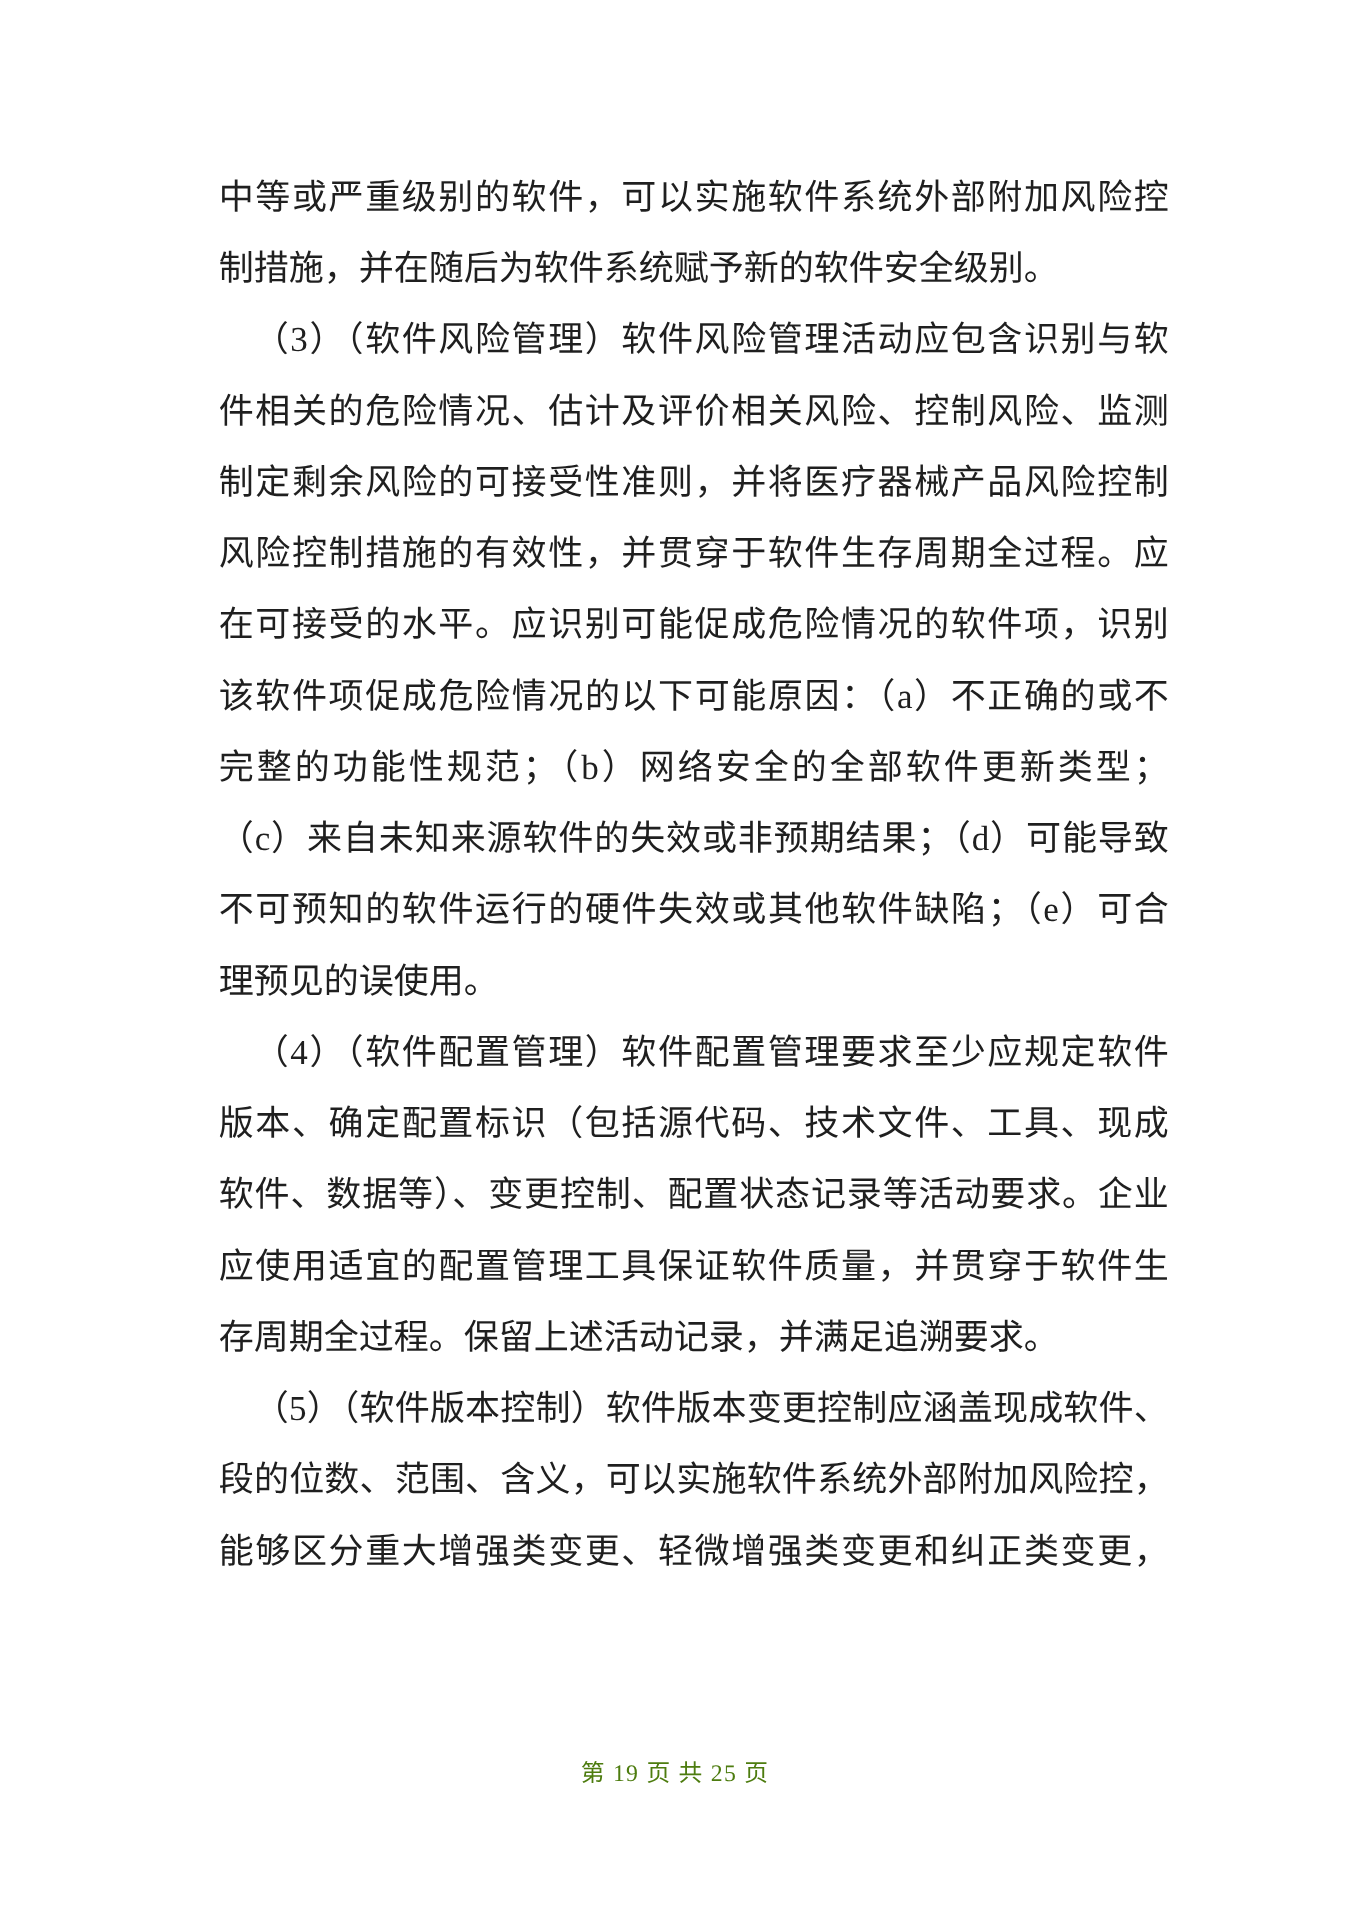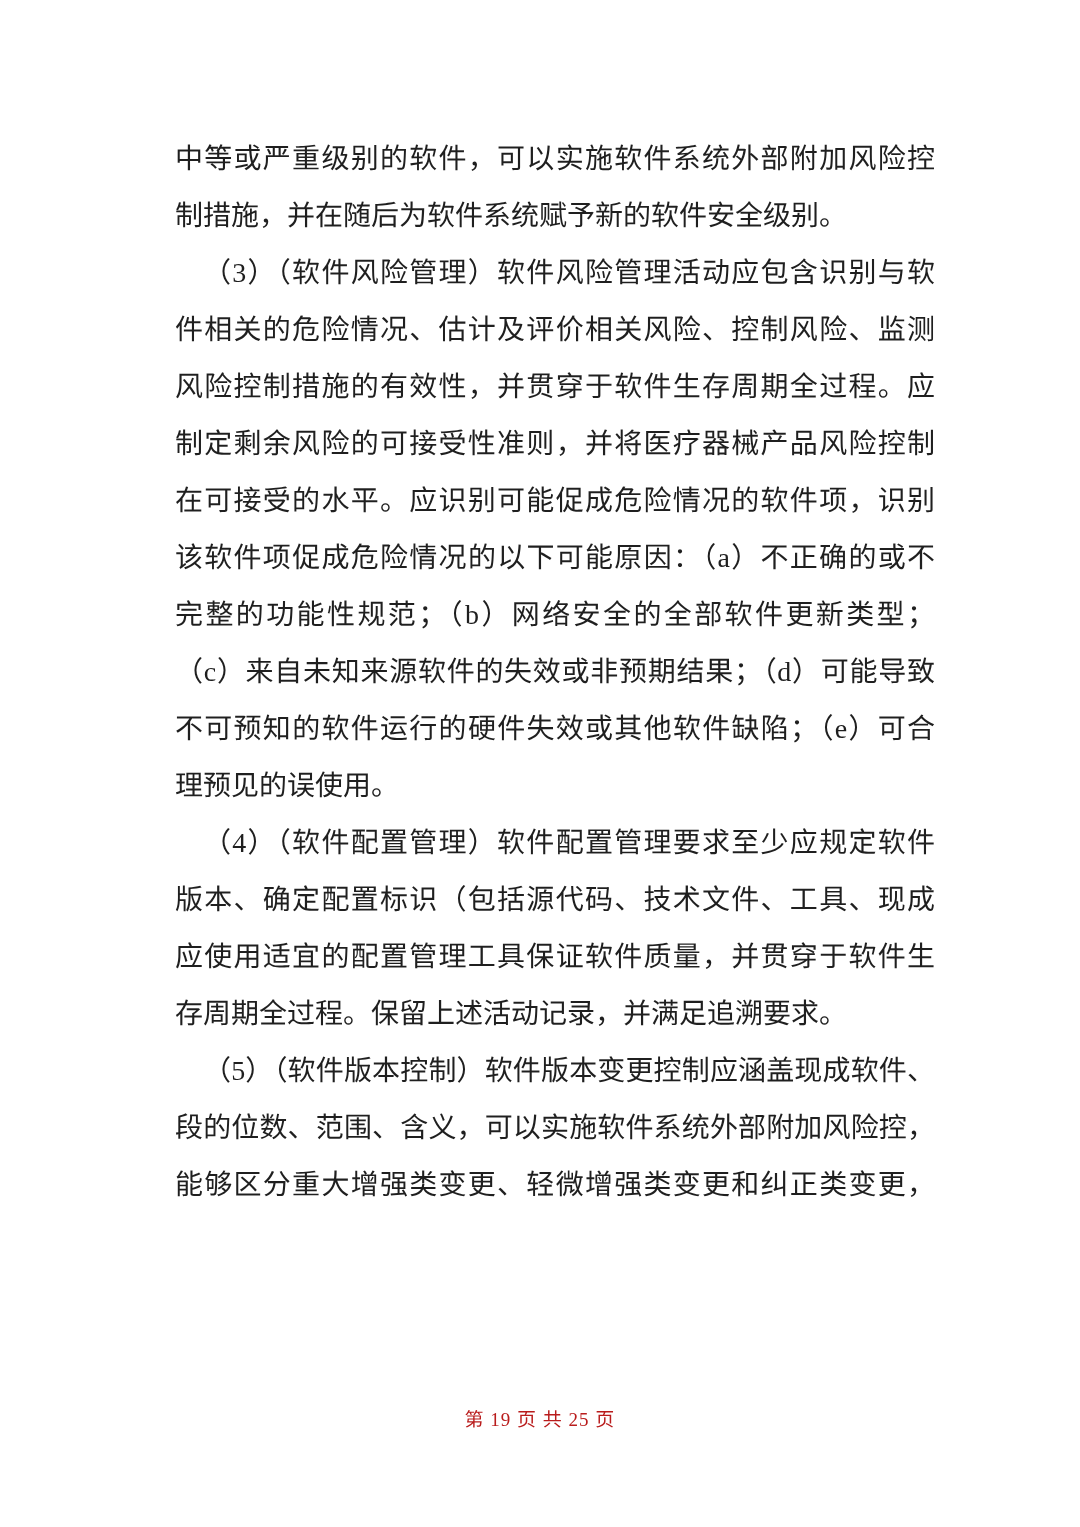--- a/index.html
+++ b/index.html
@@ -46,51 +46,52 @@
   .footer {
     position: absolute;
     left: 0;
     top: 1400px;
     width: 1080px;
     height: 40px;
     line-height: 40px;
     text-align: center;
     font-size: 19px;
     letter-spacing: 1px;
-    color: #b91c1c;
+    color: #4d7c0f;
   }
 </style>
 </head>
 <body>
 
 <div class="page">
 
   <div class="body-text">
 
     <div class="para">
       <div class="line">中等或严重级别的软件，可以实施软件系统外部附加风险控</div>
       <div class="line last">制措施，并在随后为软件系统赋予新的软件安全级别。</div>
     </div>
 
     <div class="para">
       <div class="line ind">（3）（软件风险管理）软件风险管理活动应包含识别与软</div>
       <div class="line">件相关的危险情况、估计及评价相关风险、控制风险、监测</div>
+      <div class="line">制定剩余风险的可接受性准则，并将医疗器械产品风险控制</div>
       <div class="line">风险控制措施的有效性，并贯穿于软件生存周期全过程。应</div>
-      <div class="line">制定剩余风险的可接受性准则，并将医疗器械产品风险控制</div>
       <div class="line">在可接受的水平。应识别可能促成危险情况的软件项，识别</div>
       <div class="line">该软件项促成危险情况的以下可能原因：（a）不正确的或不</div>
       <div class="line">完整的功能性规范；（b）网络安全的全部软件更新类型；</div>
       <div class="line">（c）来自未知来源软件的失效或非预期结果；（d）可能导致</div>
       <div class="line">不可预知的软件运行的硬件失效或其他软件缺陷；（e）可合</div>
       <div class="line last">理预见的误使用。</div>
     </div>
 
     <div class="para">
       <div class="line ind">（4）（软件配置管理）软件配置管理要求至少应规定软件</div>
       <div class="line">版本、确定配置标识（包括源代码、技术文件、工具、现成</div>
+      <div class="line">软件、数据等）、变更控制、配置状态记录等活动要求。企业</div>
       <div class="line">应使用适宜的配置管理工具保证软件质量，并贯穿于软件生</div>
       <div class="line last">存周期全过程。保留上述活动记录，并满足追溯要求。</div>
     </div>
 
     <div class="para">
       <div class="line ind">（5）（软件版本控制）软件版本变更控制应涵盖现成软件、</div>
       <div class="line">段的位数、范围、含义，可以实施软件系统外部附加风险控，</div>
       <div class="line">能够区分重大增强类变更、轻微增强类变更和纠正类变更，</div>
     </div>
 

